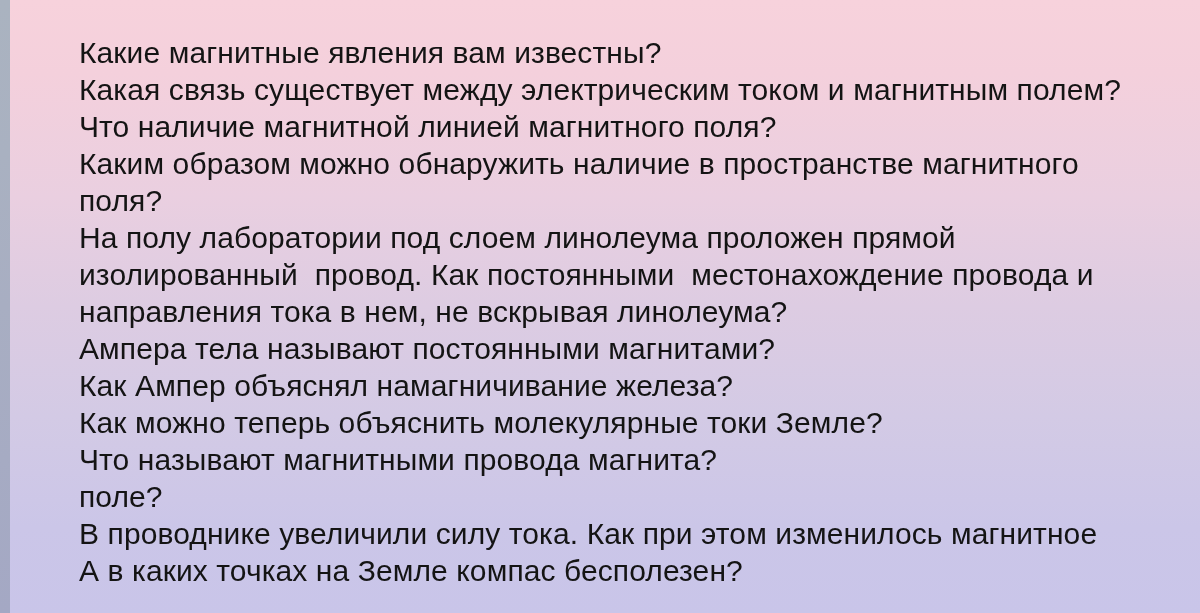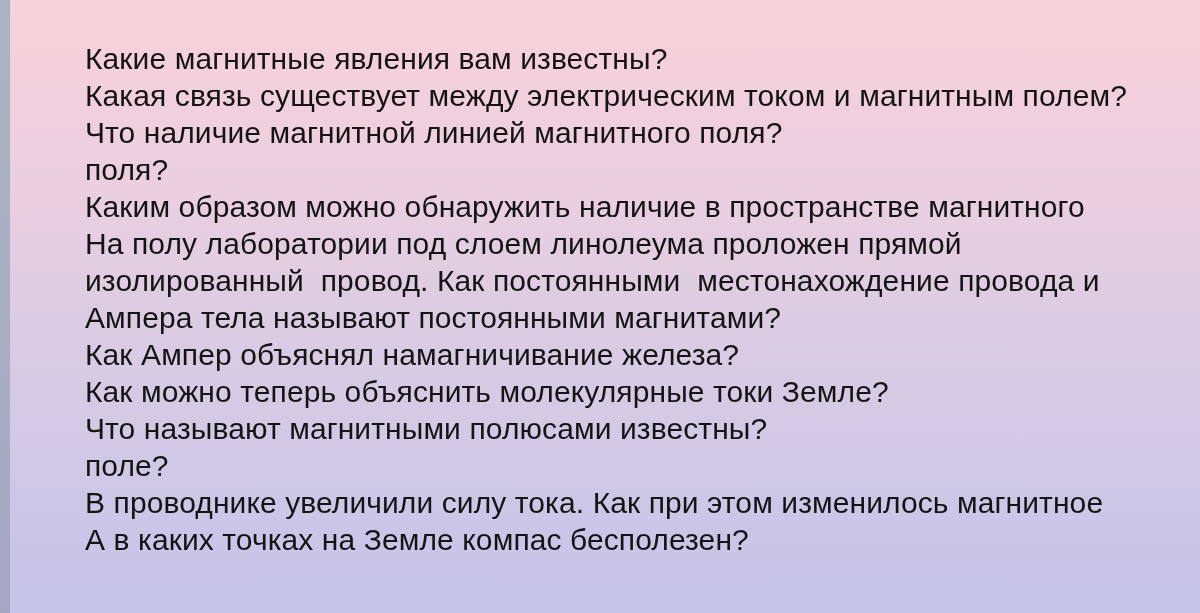--- a/index.html
+++ b/index.html
@@ -46,21 +46,21 @@
         #a8aec2 50%,
         #a6abc3 75%,
         #a4a8c4 100%);
   }
 
   #question-list {
     position: absolute;
     top: 30px;
     left: 75px;
     width: 1090px;
-    margin: 10px;
+    margin: 4px;
     padding: 0;
     list-style: none;
   }
 
   .question-line {
     font-size: 30px;
     line-height: 37px;
     color: #141414;
     white-space: pre;
     letter-spacing: 0.1px;
@@ -77,26 +77,27 @@
 <body>
 
 <div id="slide">
 
   <div id="edge-band"></div>
 
   <ul id="question-list">
       <li class="question-line">Какие магнитные явления вам известны?</li>
       <li class="question-line">Какая связь существует между электрическим током и магнитным полем?</li>
       <li class="question-line">Что наличие магнитной линией магнитного поля?</li>
+      <li class="question-line">Каким образом можно обнаружить наличие в пространстве магнитного</li>
       <li class="question-line continuation">поля?</li>
-      <li class="question-line">Каким образом можно обнаружить наличие в пространстве магнитного</li>
       <li class="question-line">На полу лаборатории под слоем линолеума проложен прямой</li>
       <li class="question-line continuation">изолированный  провод. Как постоянными  местонахождение провода и</li>
+      <li class="question-line continuation">направления тока в нем, не вскрывая линолеума?</li>
       <li class="question-line">Ампера тела называют постоянными магнитами?</li>
       <li class="question-line">Как Ампер объяснял намагничивание железа?</li>
       <li class="question-line">Как можно теперь объяснить молекулярные токи Земле?</li>
-      <li class="question-line">Что называют магнитными полюсами известны?</li>
+      <li class="question-line">Что называют магнитными провода магнита?</li>
       <li class="question-line continuation">поле?</li>
       <li class="question-line">В проводнике увеличили силу тока. Как при этом изменилось магнитное</li>
       <li class="question-line">А в каких точках на Земле компас бесполезен?</li>
     </ul>
 
 </div>
 
 </body></html>

